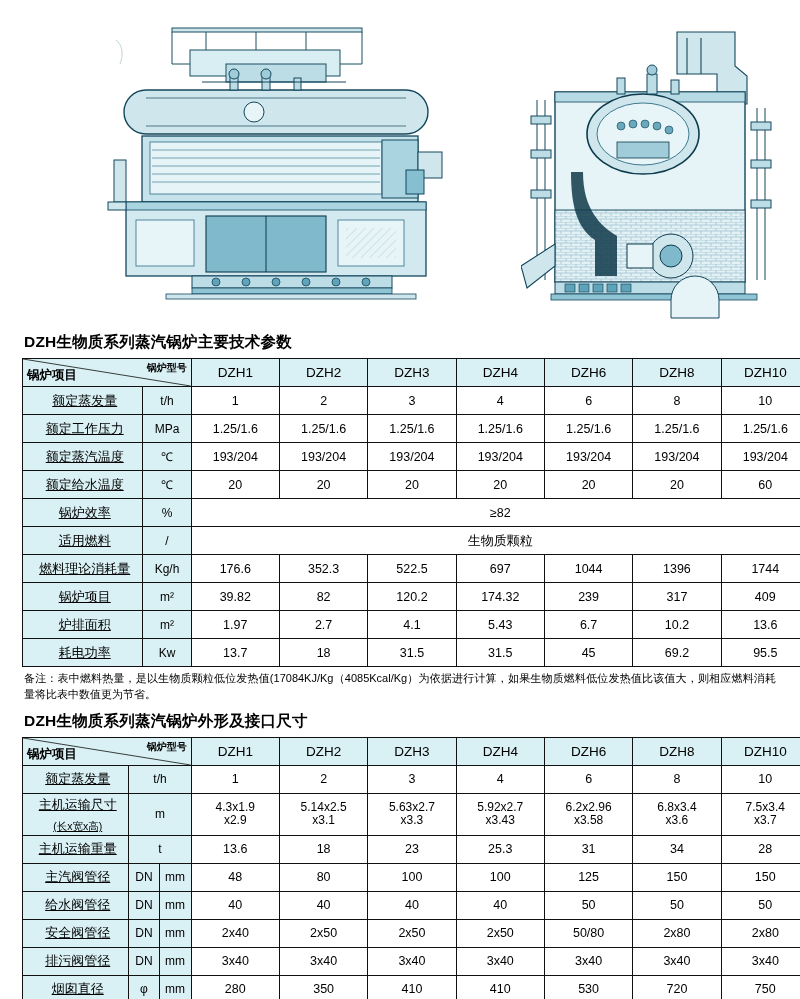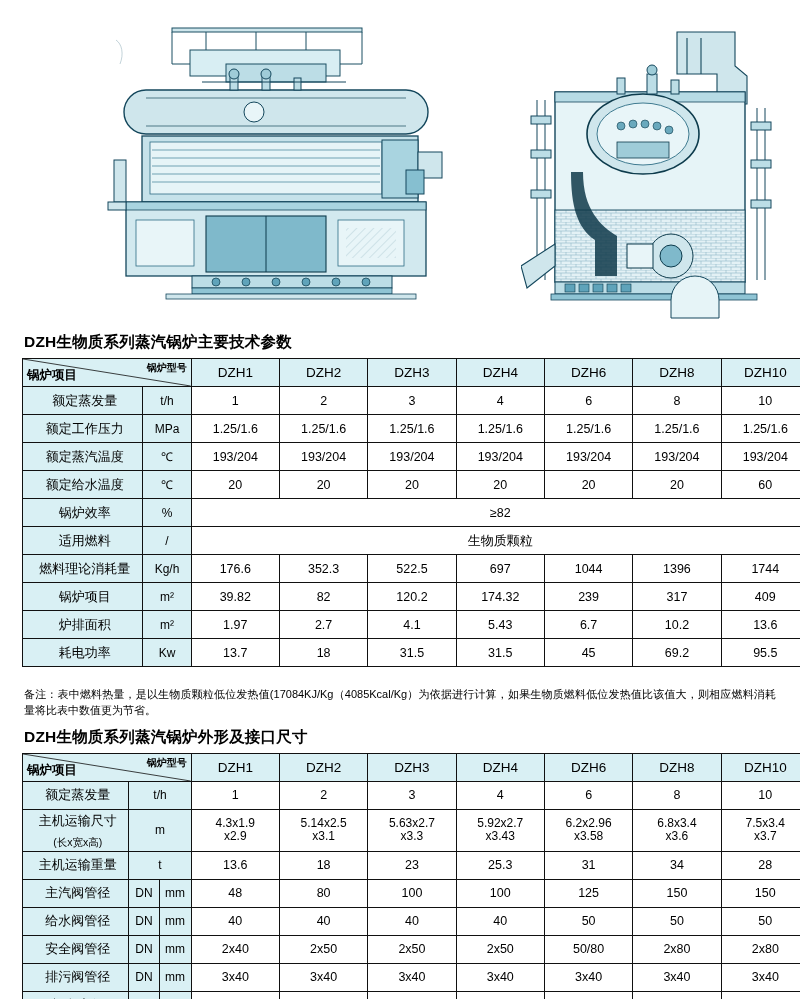--- a/index.html
+++ b/index.html
@@ -72,20 +72,21 @@
     height: 25px;
     background: #ffffff;
     font-weight: normal;
   }
   .lbl {
     background: #d9f0f4 !important;
     text-align: right;
     padding-left: 5px !important;
     white-space: nowrap;
     font-size: 13px;
+    text-decoration: underline;
   }
   .unit {
     background: #d9f0f4 !important;
     font-size: 12px;
   }
   .hdr {
     background: #d9f0f4 !important;
     font-weight: bold;
     font-size: 13.5px;
   }
@@ -111,21 +112,21 @@
     position: absolute;
     left: 4px;
     bottom: 2px;
     font-size: 12.5px;
     font-weight: bold;
   }
   .two-line { line-height: 1.12; font-size: 12px; }
   .small-note {
     font-size: 11px;
     line-height: 1.45;
-    margin: 20px 8px 0 8px;
+    margin: 4px 8px 0 8px;
     text-align: justify;
   }
   .sub-lbl {
     font-size: 10.5px;
     display: block;
     line-height: 1.05;
     margin-top: 7px;
   }
   .merged-fuel {
     font-size: 13px;

